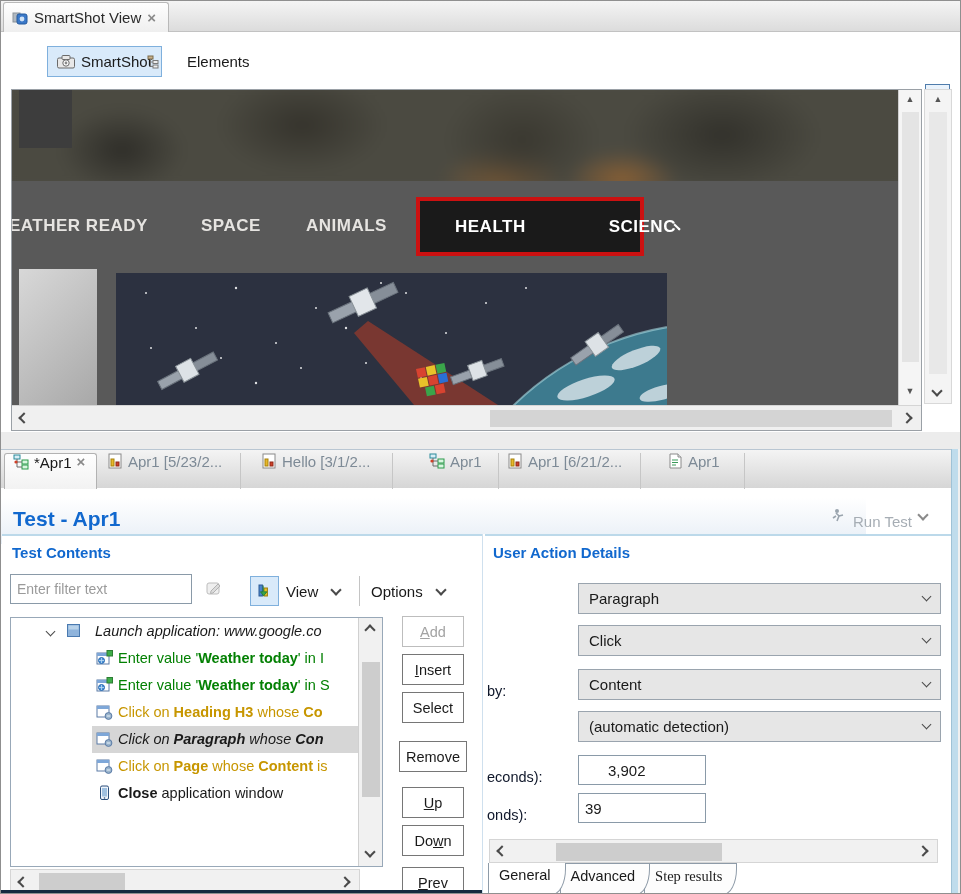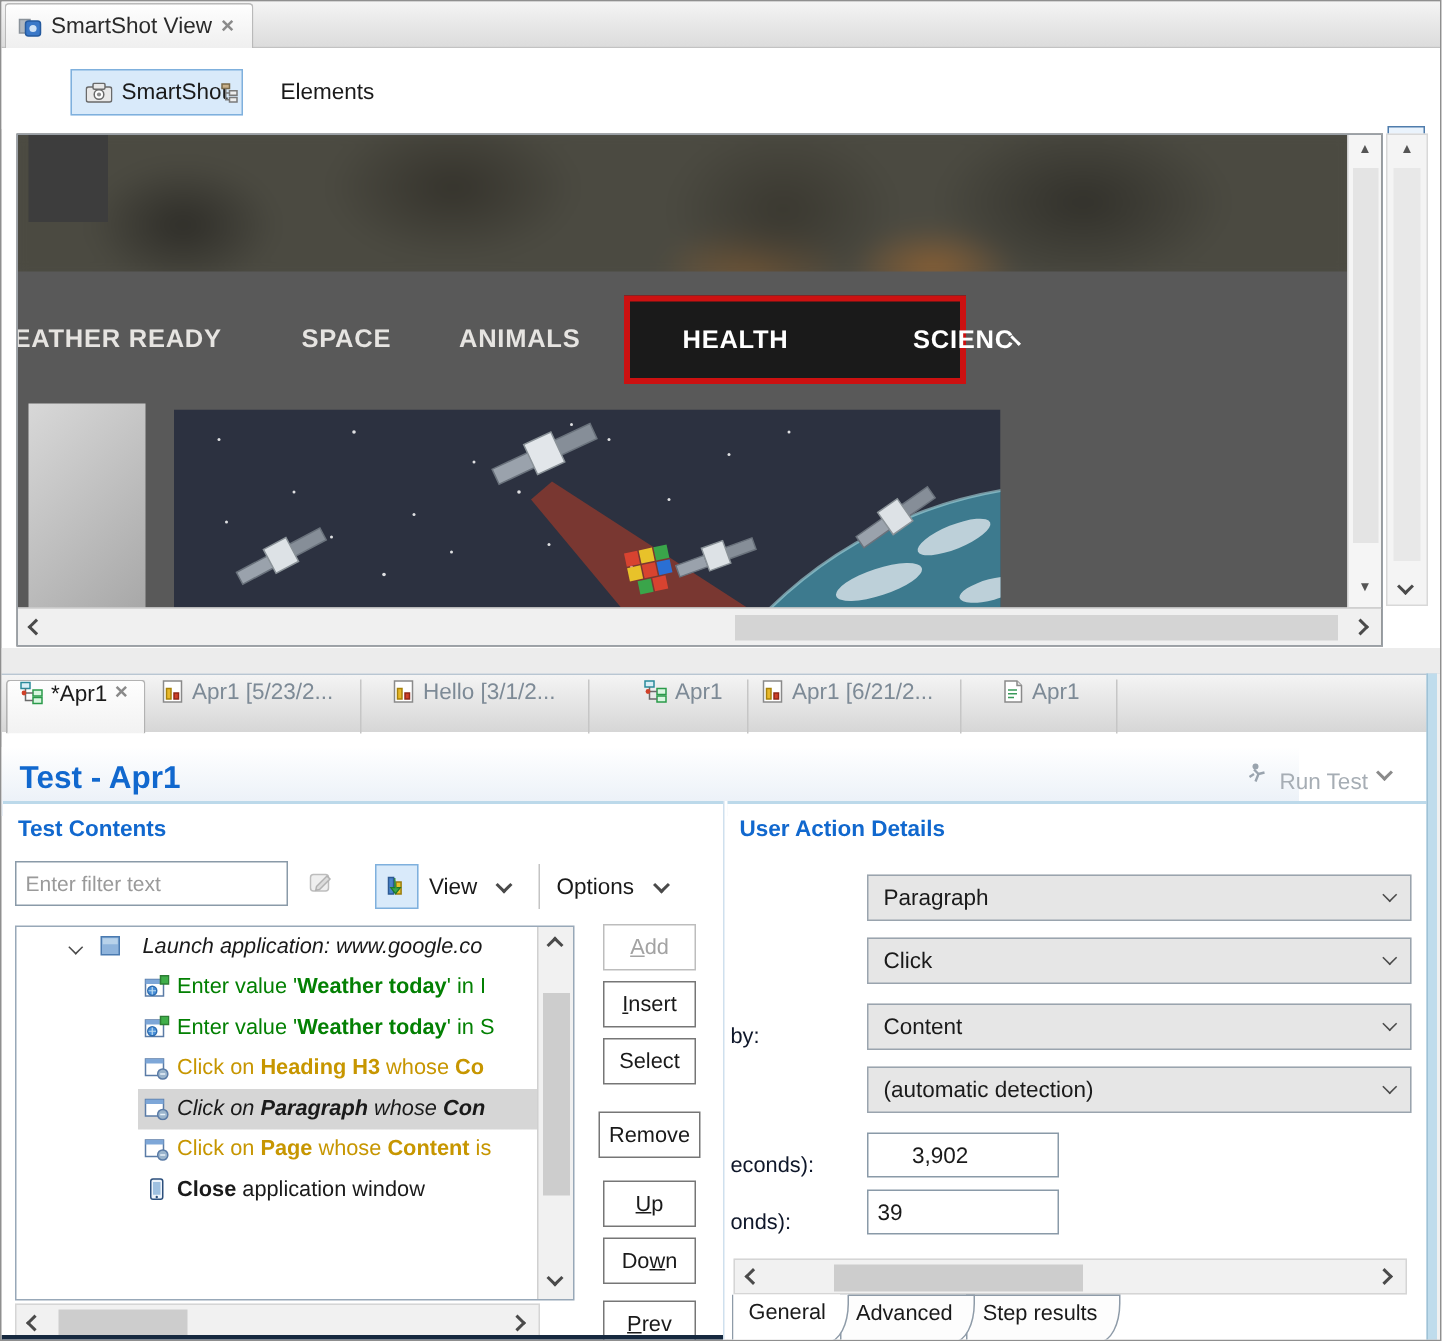--- a/index.html
+++ b/index.html
@@ -123,21 +123,21 @@
   .uad-select .val{font-size:15px;color:#1a1a1a;flex:1;}
   .uad-input{position:absolute;left:93px;width:128px;height:30px;border:1px solid #8a9aa8;font-size:15px;padding:0 6px;color:#1a1a1a;font-family:"Liberation Sans",sans-serif;background:#fff;}
   #uad-hscroll{left:488px;top:838px;width:449px;height:24px;}
   #uad-hscroll .chev{top:7px;}
 
   
   #uad-tabs{left:487px;top:862px;height:32px;display:flex;}
   .btab{position:relative;height:32px;background:#fff;border:1px solid #8e9ba8;border-top:1px solid #8e9ba8;display:flex;align-items:flex-start;justify-content:center;padding:4px 14px 0 10px;font-size:14.5px;color:#1a1a1a;border-bottom-right-radius:14px 26px;margin-right:-6px;}
   .btab.active{border-top:none;z-index:3;background:#fff;}
   .btab:nth-child(2){z-index:2;background:#fdfdfd;}
-  .btab:nth-child(3){z-index:1;background:#fdfdfd;}
+  .btab:nth-child(3){z-index:1;background:#fdfdfd;font-family:Liberation Serif, serif;}
 
   svg{display:block;}
 </style>
 </head>
 <body>
 
 <div id="app">
 
   <div id="viewtabbar" class="abs">
     <div id="vtab" class="abs">

